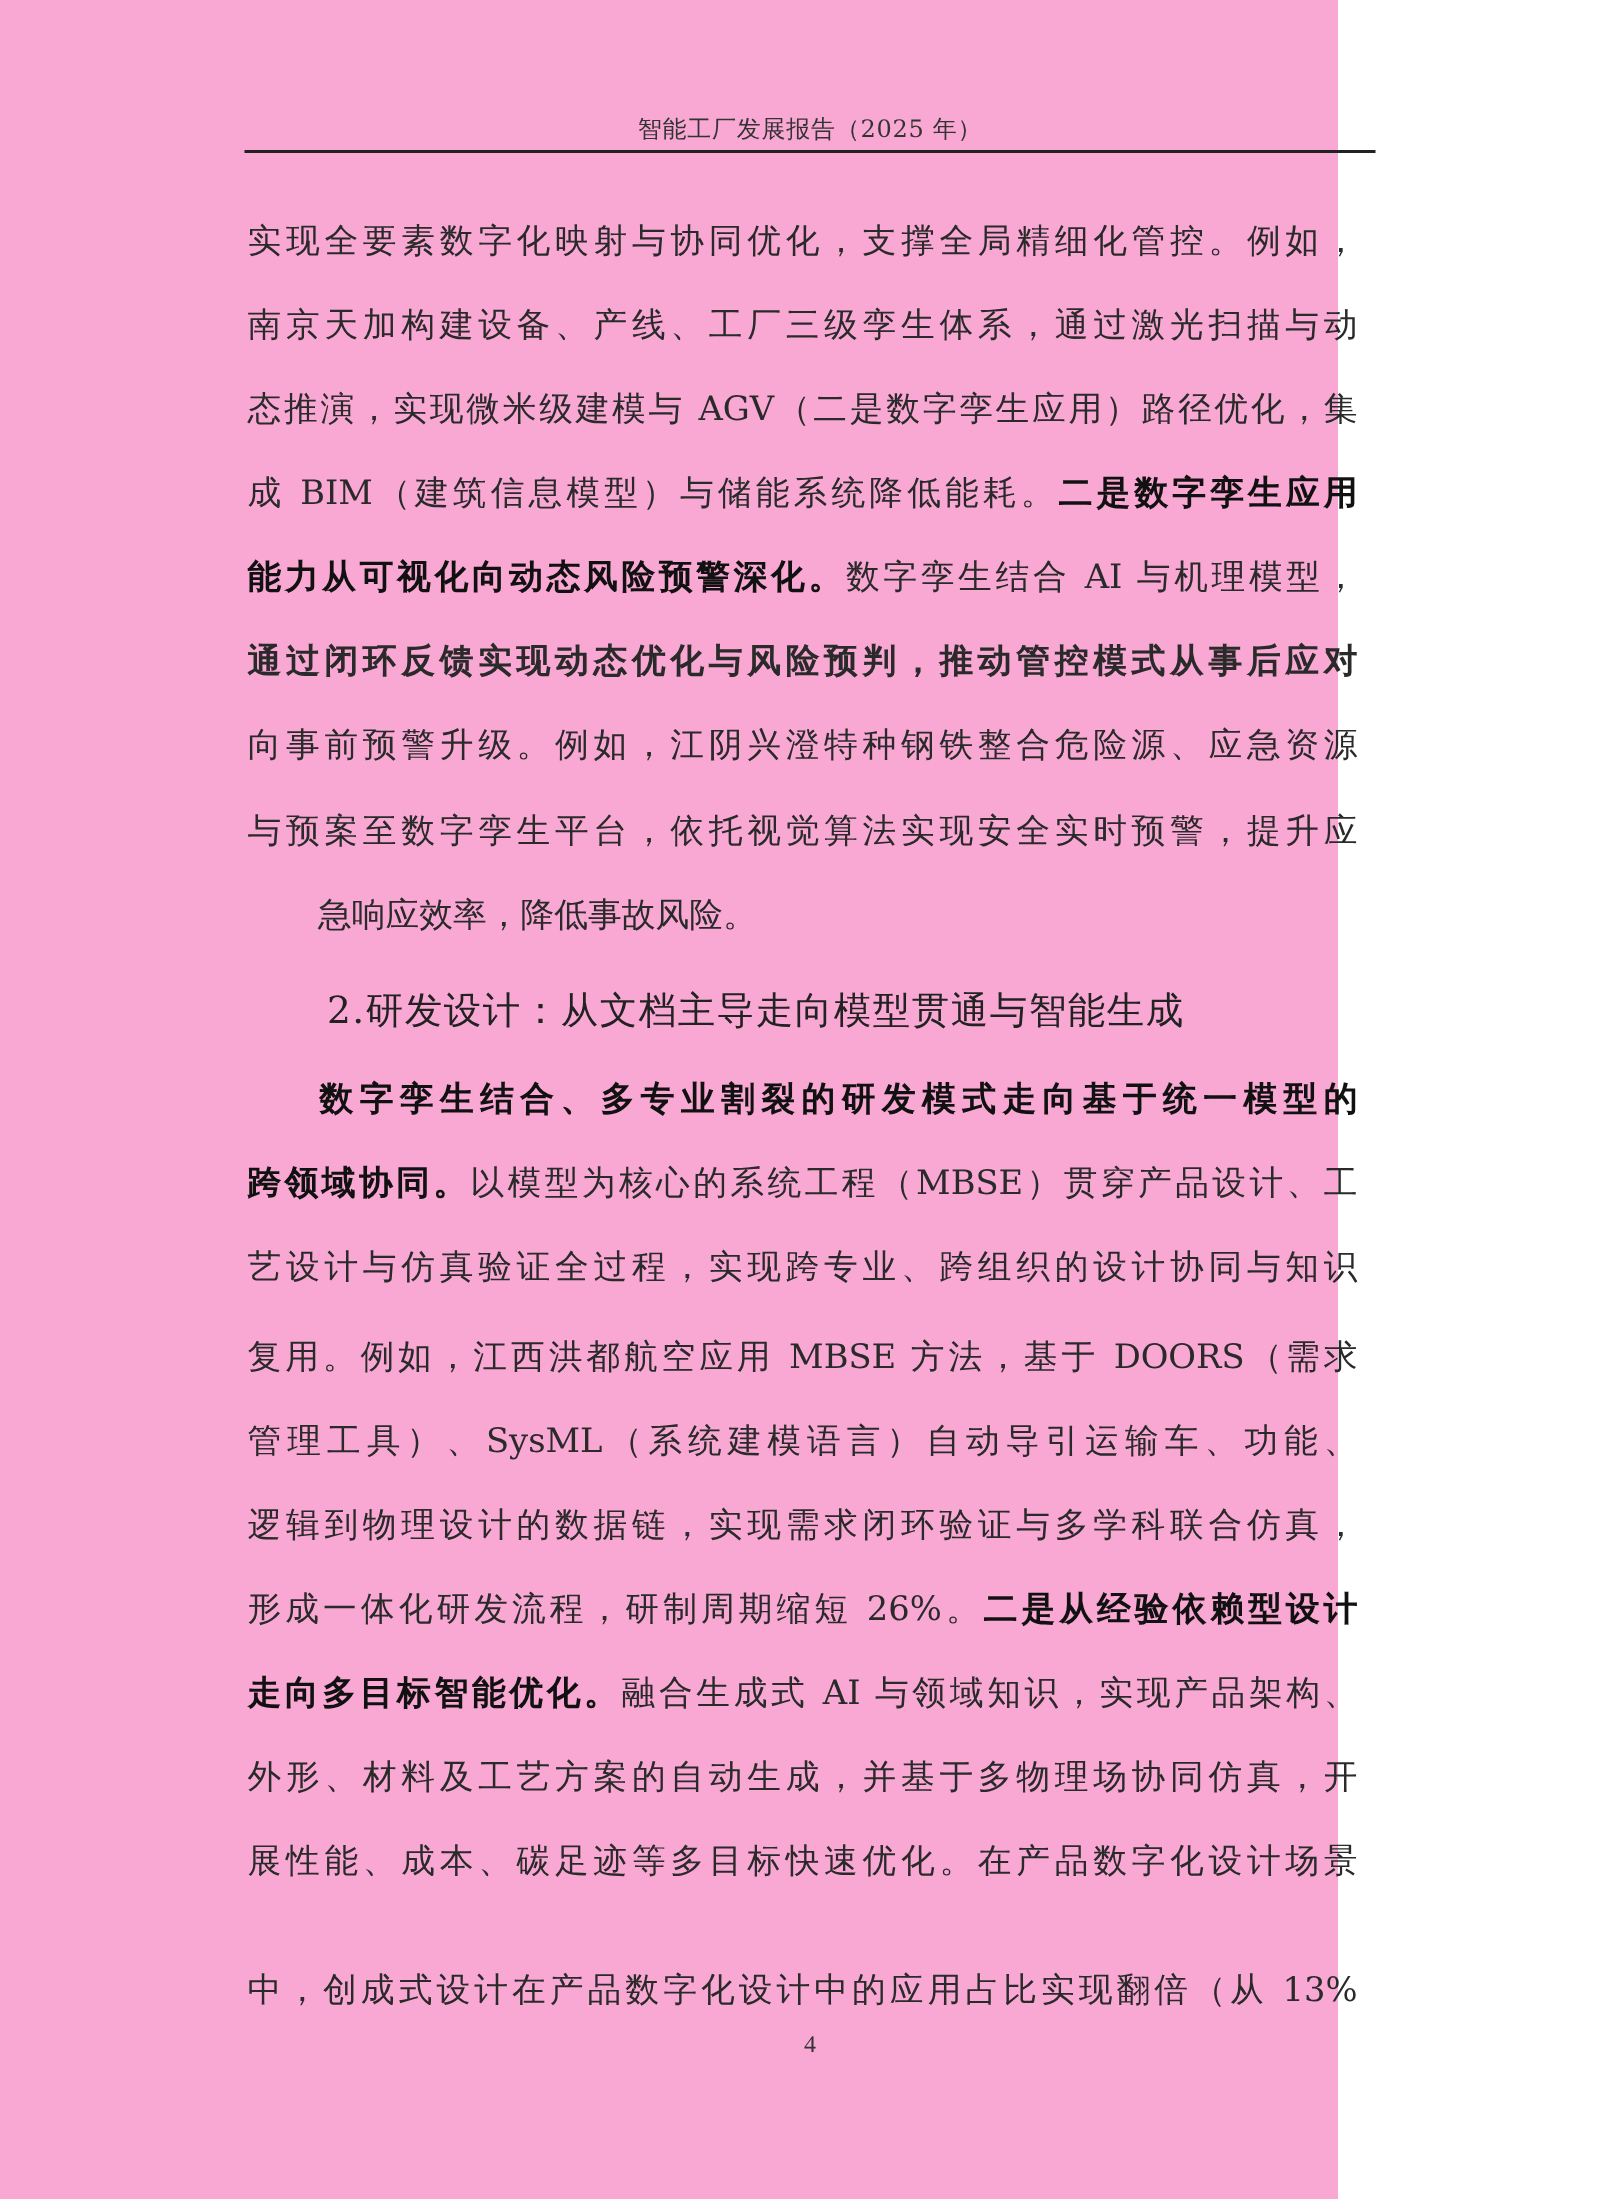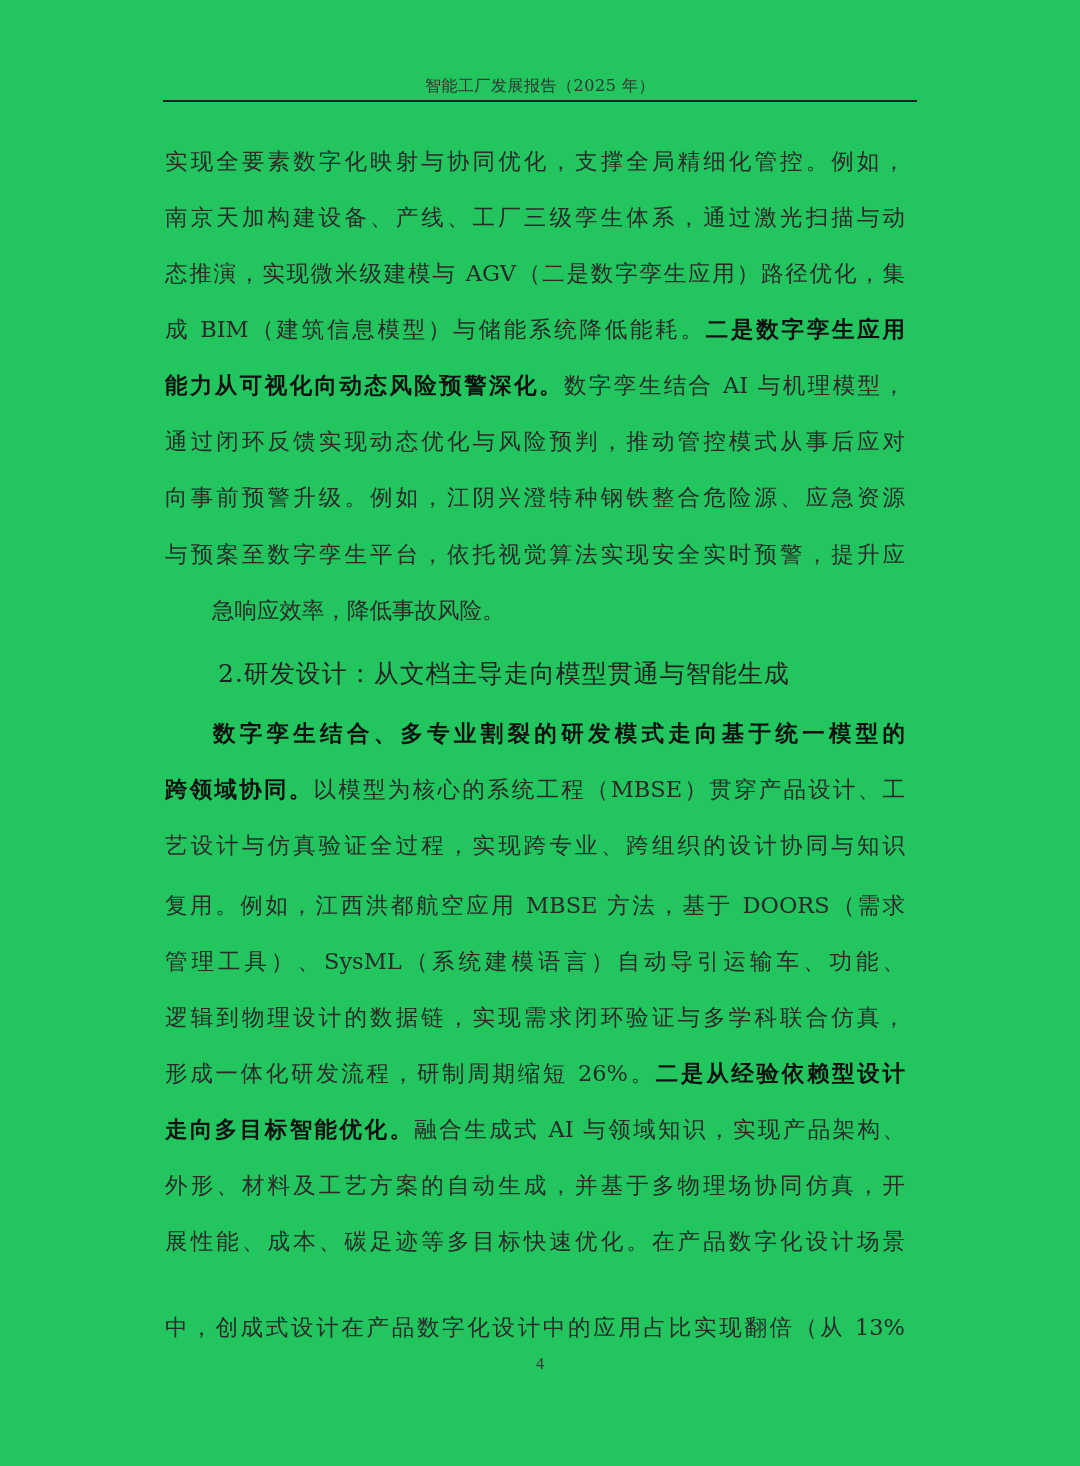--- a/index.html
+++ b/index.html
@@ -1,17 +1,17 @@
 <!DOCTYPE html>
 <html><head>
   <meta charset="utf-8">
   <style>
     html, body { margin: 0; padding: 0; background: #ffffff; }
     body { width: 1080px; height: 1466px; position: relative; overflow: hidden; }
-    .page { position: absolute; left: 0; top: 0; width: 1080px; height: 1466px; background: #22c55e; }
+    .page { position: absolute; left: 0; top: 0; width: 892px; height: 1466px; background: #f9a8d4; }
     .running-header {
       position: absolute; left: 163px; top: 76px; width: 754px;
       text-align: center; font-family: "DejaVu Serif", serif; font-size: 16px; color: #333;
       letter-spacing: 0.5px;
     }
     .header-rule {
       position: absolute; left: 163px; top: 100px; width: 754px; height: 2px; background: #222;
     }
     .line {
       position: absolute; left: 165px; width: 740px; height: 30px;
@@ -39,21 +39,21 @@
 <div class="page">
   <div class="running-header">智能工厂发展报告（2025 年）</div>
   <div class="header-rule"></div>
 
   <div id="body-lines">
       <div class="line" style="top: 146px;"><span class="seg">实现全要素数字化映射与协同优化，支撑全局精细化管控。例如，</span></div>
       <div class="line" style="top: 202px;"><span class="seg">南京天加构建设备、产线、工厂三级孪生体系，通过激光扫描与动</span></div>
       <div class="line" style="top: 258px;"><span class="seg">态推演，实现微米级建模与 AGV（二是数字孪生应用）路径优化，集</span></div>
       <div class="line" style="top: 314px;"><span class="seg">成 BIM（建筑信息模型）与储能系统降低能耗。</span><span class="seg bold">二是数字孪生应用</span></div>
       <div class="line" style="top: 370px;"><span class="seg bold">能力从可视化向动态风险预警深化。</span><span class="seg">数字孪生结合 AI 与机理模型，</span></div>
-      <div class="line" style="top: 426px;"><span class="seg">通过闭环反馈实现动态优化与风险预判，推动管控模式从事后应对</span></div>
+      <div class="line" style="top: 426px; font-weight: bold;"><span class="seg">通过闭环反馈实现动态优化与风险预判，推动管控模式从事后应对</span></div>
       <div class="line" style="top: 482px;"><span class="seg">向事前预警升级。例如，江阴兴澄特种钢铁整合危险源、应急资源</span></div>
       <div class="line" style="top: 539px;"><span class="seg">与预案至数字孪生平台，依托视觉算法实现安全实时预警，提升应</span></div>
       <div class="line last" style="top: 595px; margin-left: 47px;"><span class="seg">急响应效率，降低事故风险。</span></div>
     </div>
 
   <div class="section-heading">2.研发设计：从文档主导走向模型贯通与智能生成</div>
 
   <div id="section-lines">
       <div class="line indent" style="top: 718px;"><span class="seg bold">数字孪生结合、多专业割裂的研发模式走向基于统一模型的</span></div>
       <div class="line" style="top: 774px;"><span class="seg bold">跨领域协同。</span><span class="seg">以模型为核心的系统工程（MBSE）贯穿产品设计、工</span></div>

